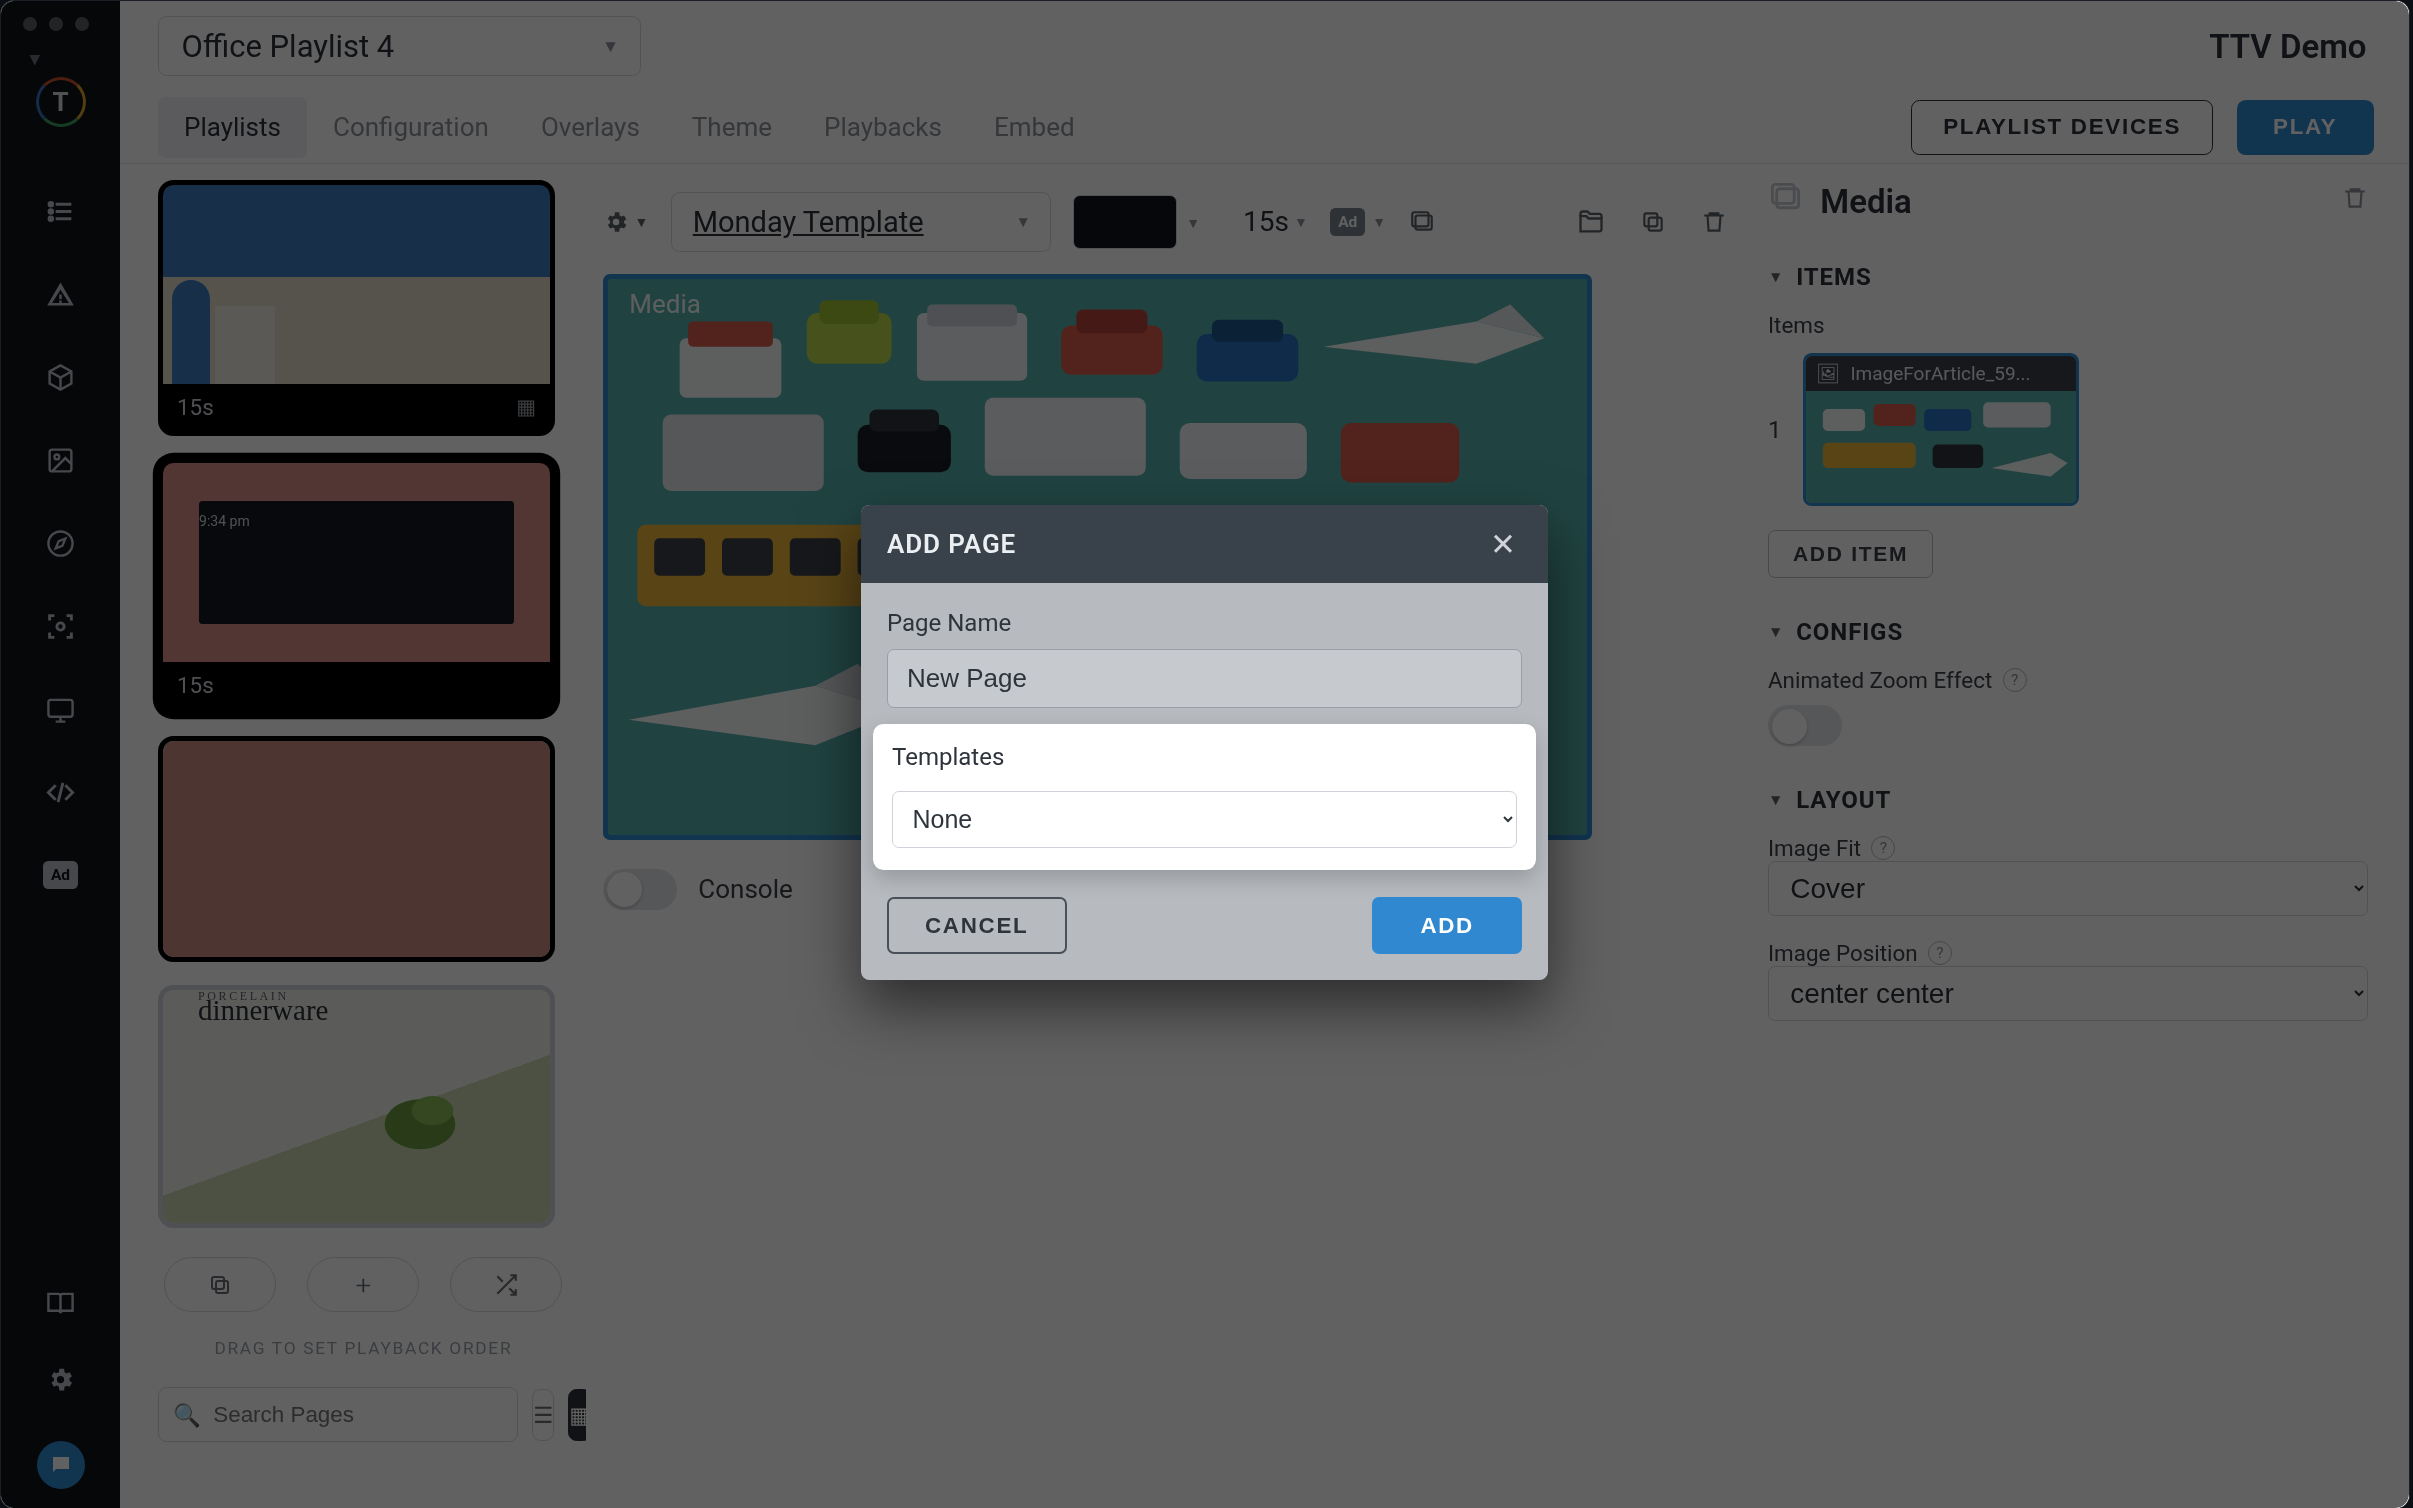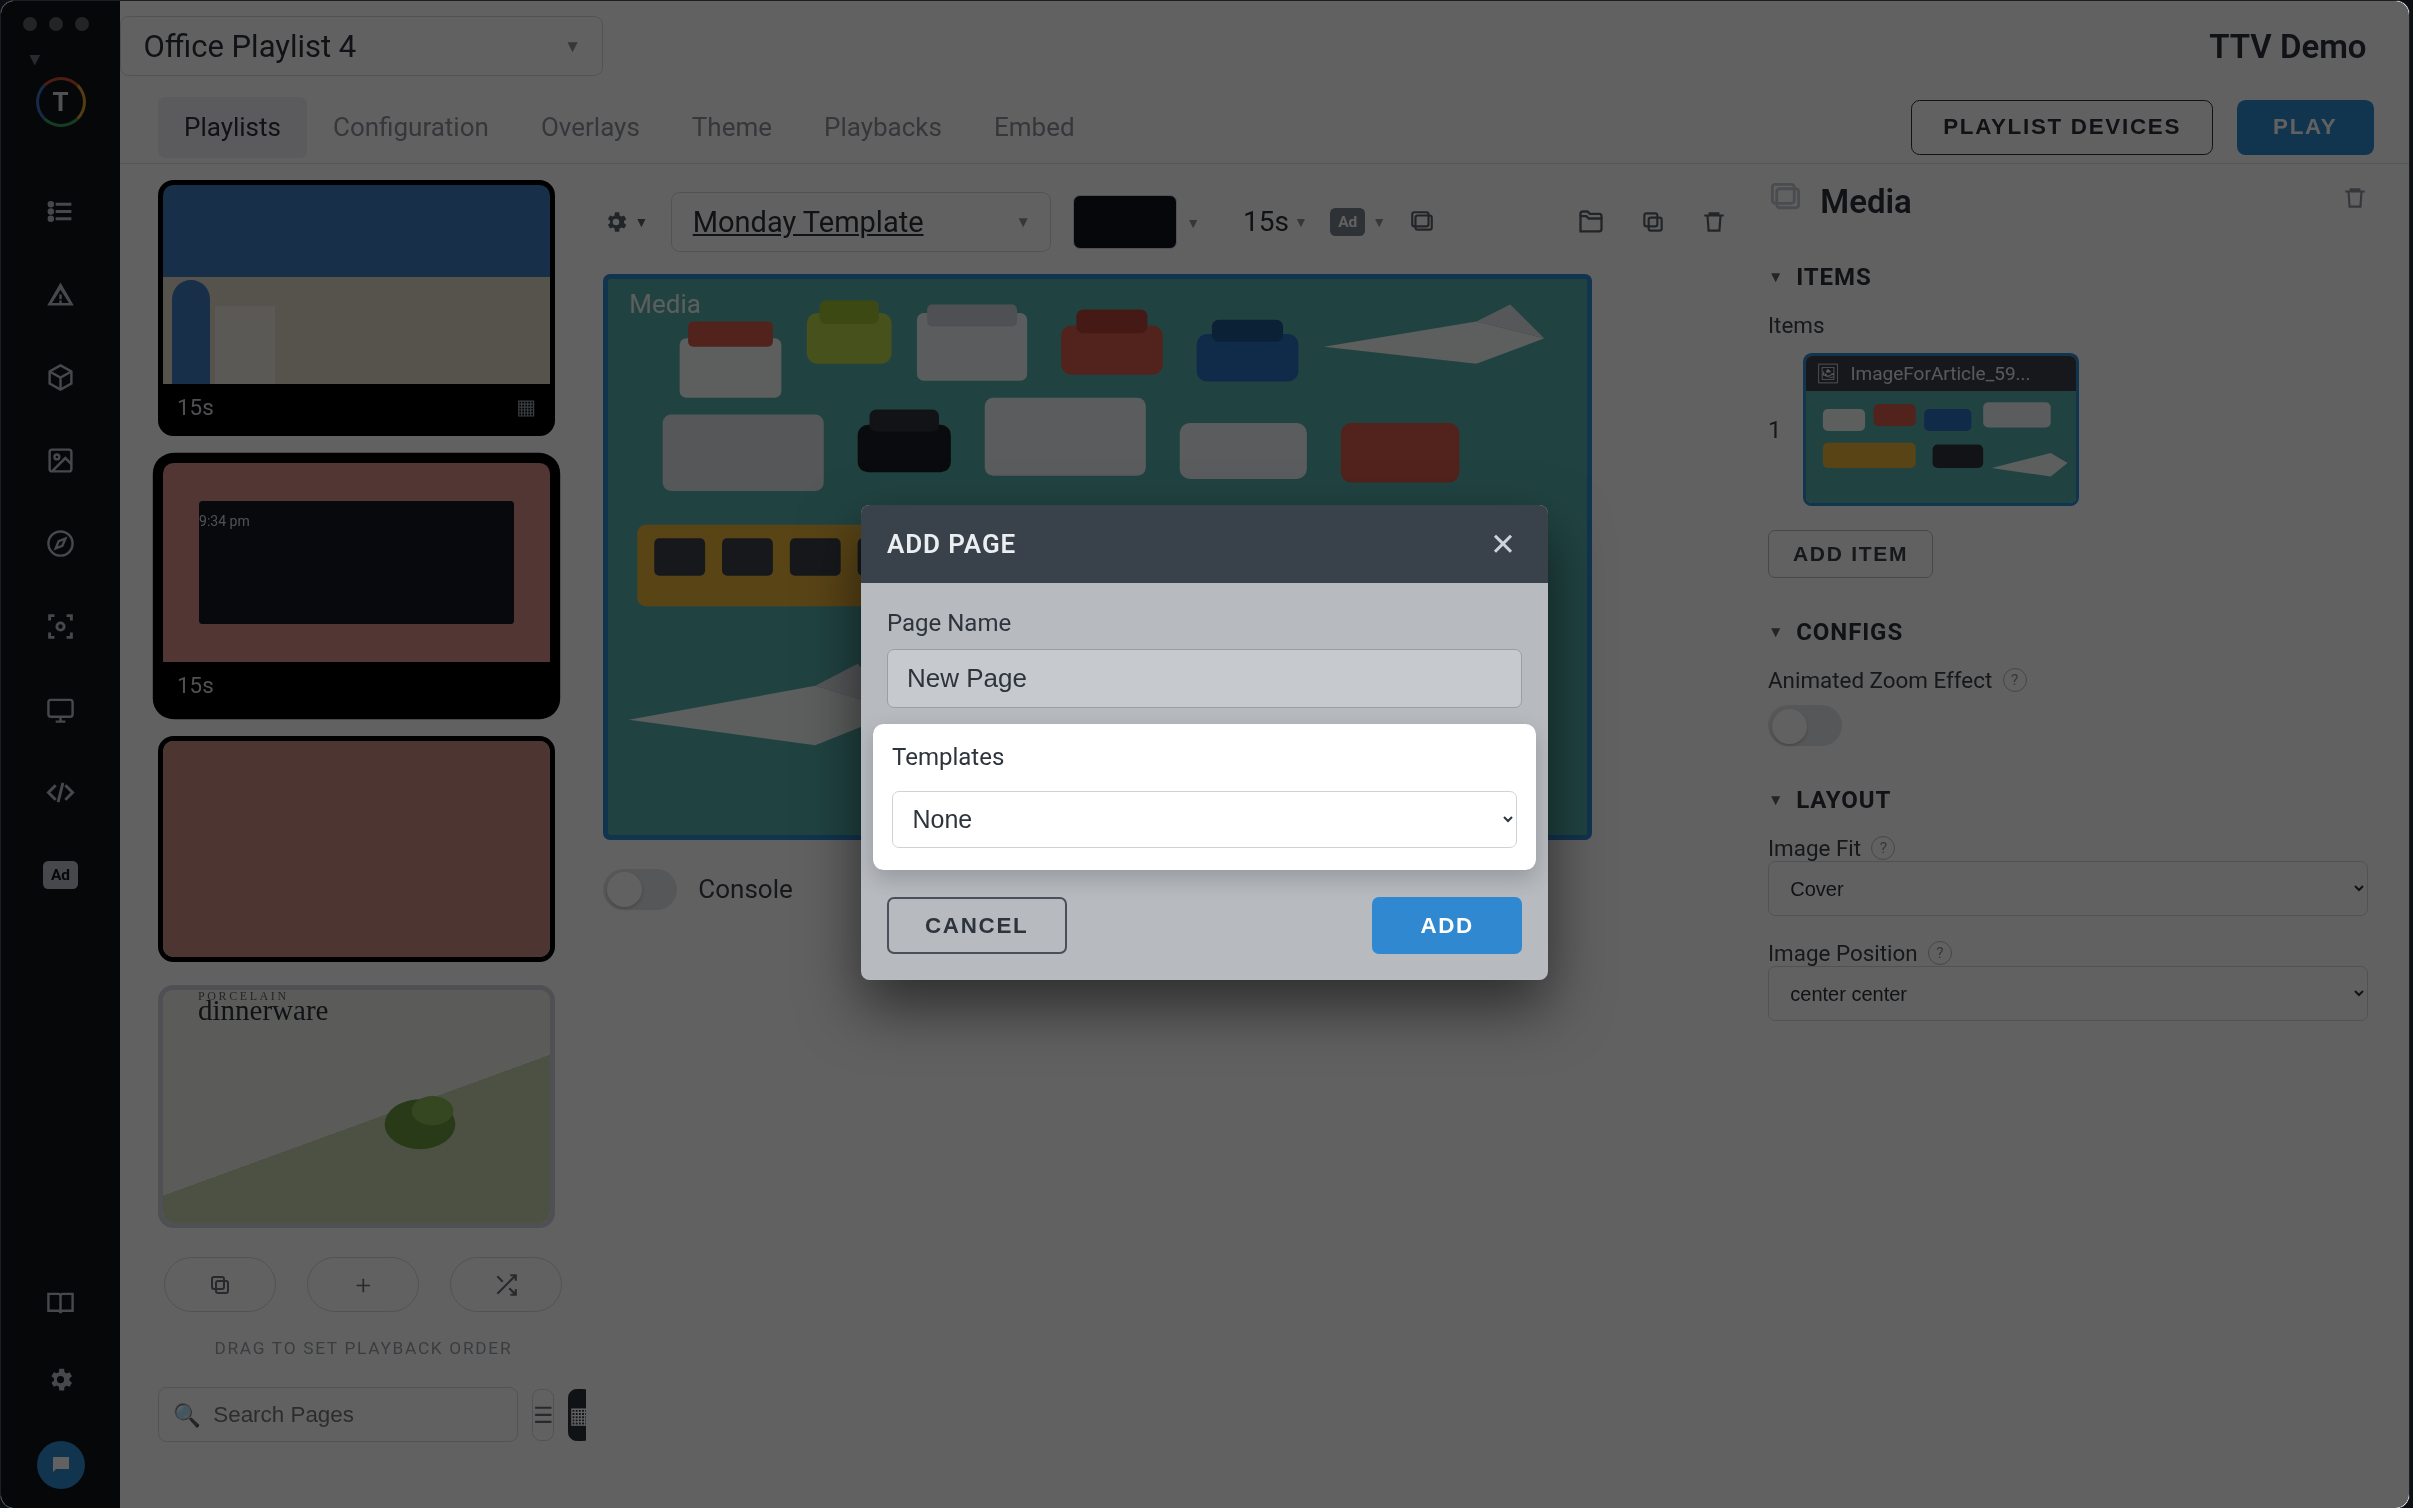--- a/index.html
+++ b/index.html
@@ -90,20 +90,21 @@
   }
 
   
   .top-row{
     height:90px;
     display:flex;
     align-items:center;
     padding:0 35px 0 0px;
   }
   .playlist-dd{
+    margin-left:38px;
     height:60px;
     border:1.7px solid #d5d8dd;
     border-radius:8.6px;
     padding:0 52px 0 22.4px;
     display:flex;align-items:center;
     font-size:31px;
     color:#2a3038;
     position:relative;
     min-width:483px;
   }
@@ -324,21 +325,21 @@
   .item-card-head .picon{font-size:19px;}
   .item-card-img{height:112px;background:linear-gradient(135deg,#56b0ac 0 100%);}
   .add-item-btn{
     margin-top:24px;
     height:48px;border:1.7px solid #b9bec5;border-radius:7px;
     padding:8px 24px;background:#fff;font-size:21px;letter-spacing:1.7px;font-weight:700;
     color:#3a4048;cursor:pointer;
   }
   .select{
     width:100%;height:55px;border:1.7px solid #d5d8dd;border-radius:7px;
-    padding:0 17.3px;font-size:20px;color:#2a3038;background:#fff;
+    padding:0 17.3px;font-size:28px;color:#2a3038;background:#fff;
   }
 
   
   .dark-overlay{
     position:absolute;inset:0;background:rgba(0,0,0,.62);
     border-radius:14px;
   }
 
   
   .modal{

